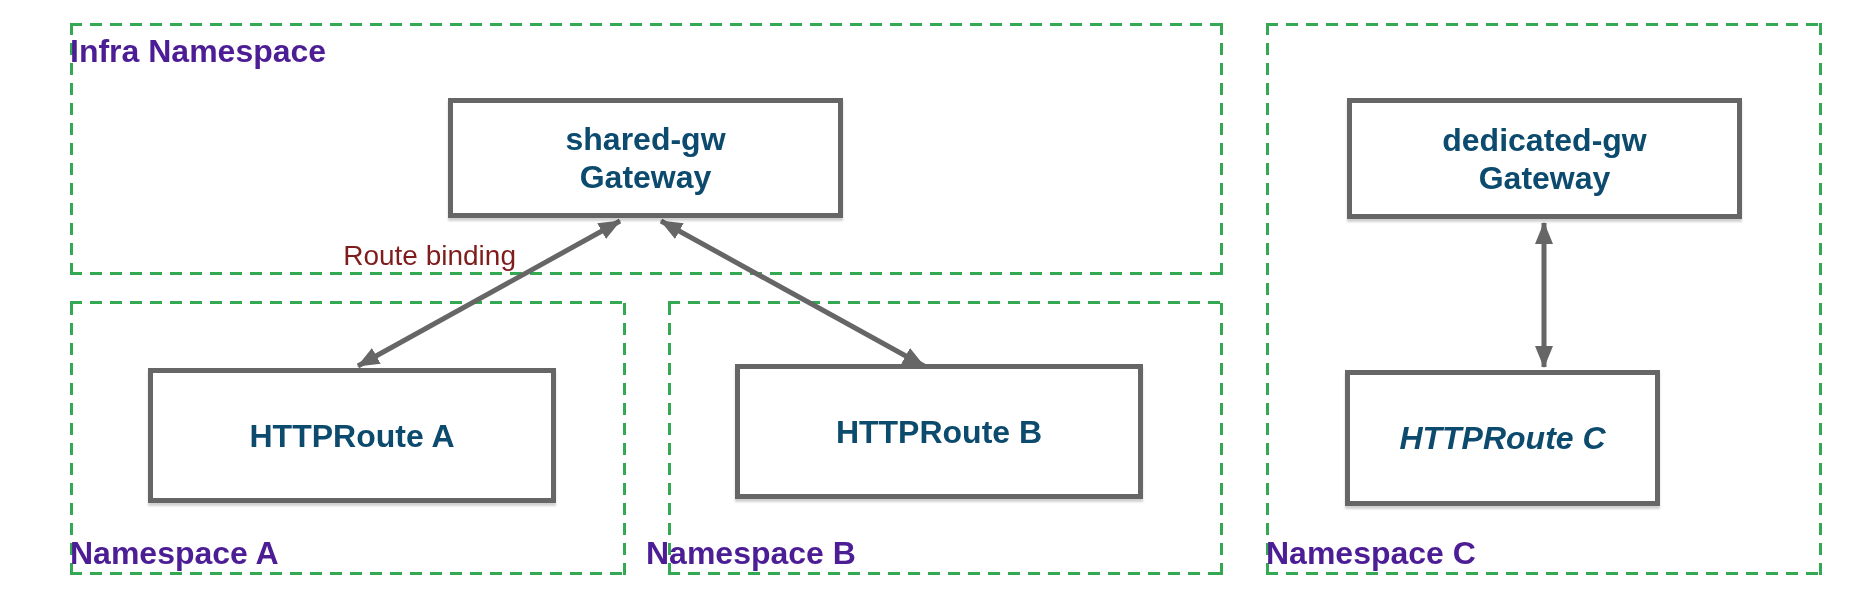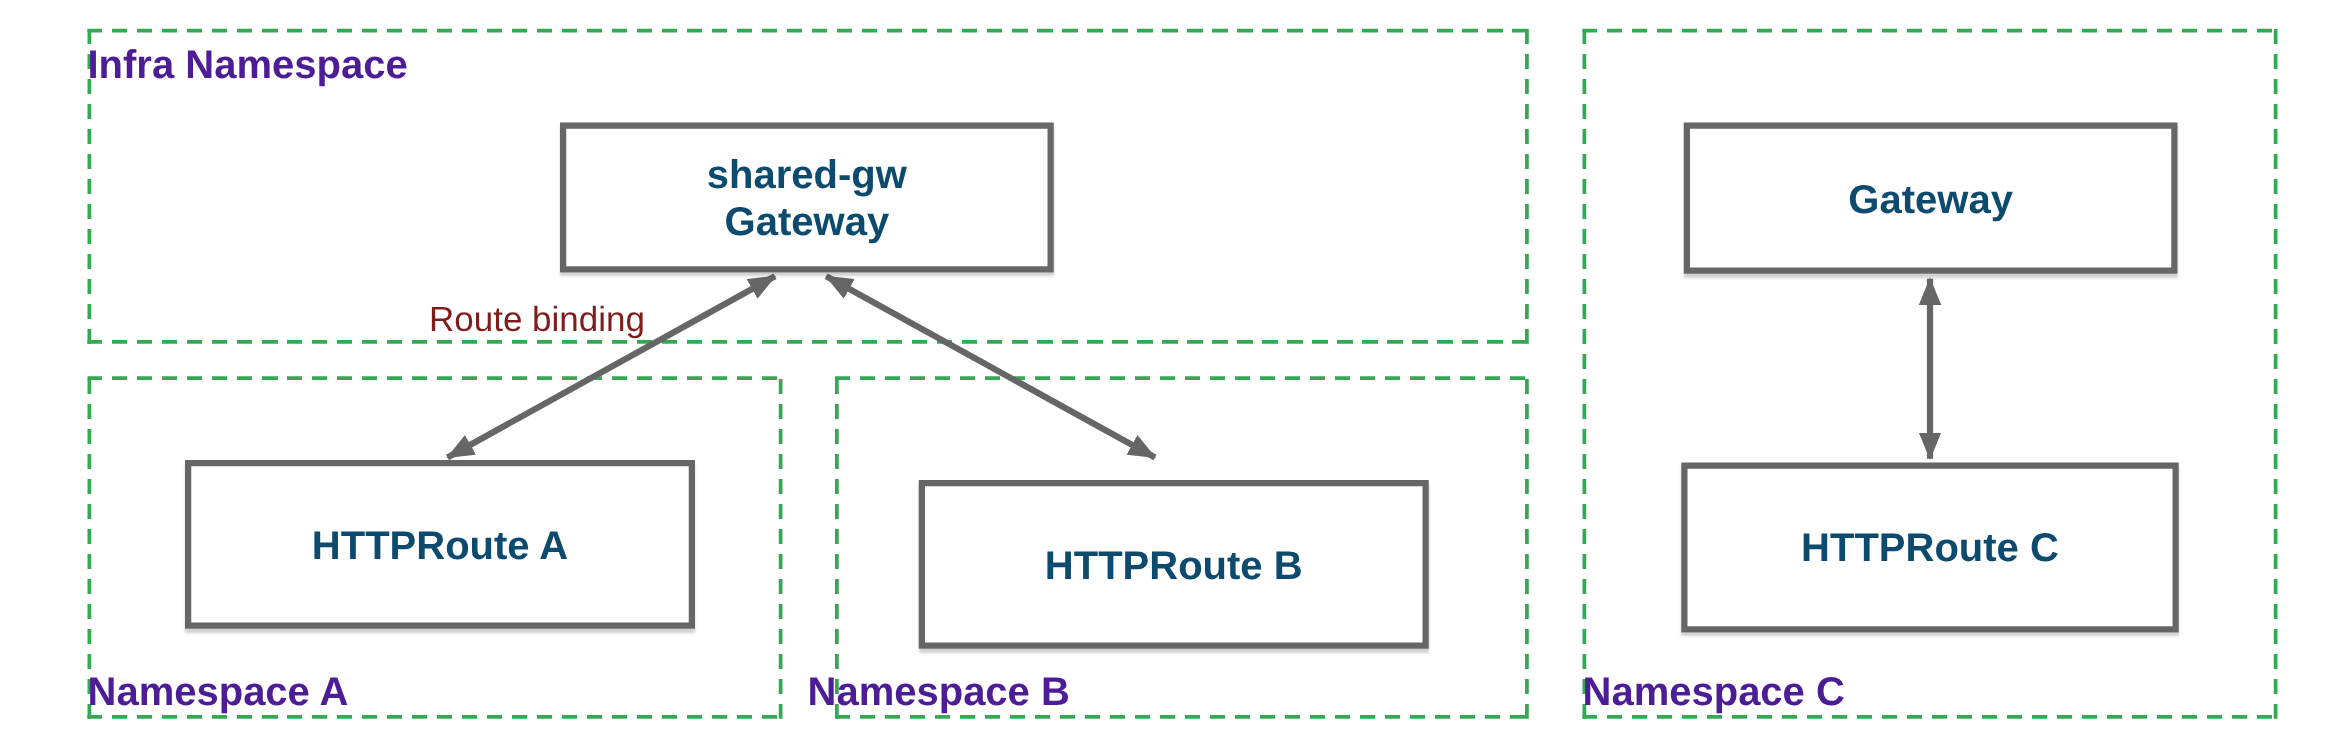--- a/index.html
+++ b/index.html
@@ -60,23 +60,23 @@
   #ns-b     { left: 668px;  top: 301px; width: 555px;  height: 274px; }
   #ns-c     { left: 1266px; top: 23px;  width: 556px;  height: 552px; }
 
   #lbl-infra { left: 70px;   top: 33px;  width: 1153px; }
   #lbl-a     { left: 70px;   top: 535px; width: 556px;  }
   #lbl-b     { left: 646px;  top: 535px; width: 555px;  }
   #lbl-c     { left: 1266px; top: 535px; width: 556px;  }
 
   #node-shared-gw    { left: 448px;  top: 98px;  width: 395px; height: 120px; }
   #node-httproute-a  { left: 148px;  top: 368px; width: 408px; height: 135px; justify-content: center; }
-  #node-httproute-b  { left: 735px;  top: 384px; width: 408px; height: 135px; }
+  #node-httproute-b  { left: 735px;  top: 364px; width: 408px; height: 135px; }
   #node-dedicated-gw { left: 1347px; top: 98px;  width: 395px; height: 121px; }
-  #node-httproute-c  { left: 1345px; top: 370px; width: 398px; height: 136px; }
+  #node-httproute-c  { left: 1345px; top: 370px; width: 315px; height: 136px; font-style: italic; }
 
   #route-binding { left: 250px; top: 240px; width: 266px; text-align: right; }
 
   #arrows-layer { position: absolute; left: 0; top: 0; pointer-events: none; }
 </style>
 </head>
 <body>
 
 <div class="ns" id="ns-infra"></div>
 <div class="ns" id="ns-a"></div>
@@ -106,20 +106,21 @@
 
 <div class="node" id="node-httproute-a">
   <span>HTTPRoute A</span>
 </div>
 
 <div class="node" id="node-httproute-b">
   <span>HTTPRoute B</span>
 </div>
 
 <div class="node" id="node-dedicated-gw">
+  <span>dedicated-gw</span>
   <span>Gateway</span>
 </div>
 
 <div class="node" id="node-httproute-c">
   <span>HTTPRoute C</span>
 </div>
 
 <div class="annotation" id="route-binding">Route binding</div>
 
 </body></html>

